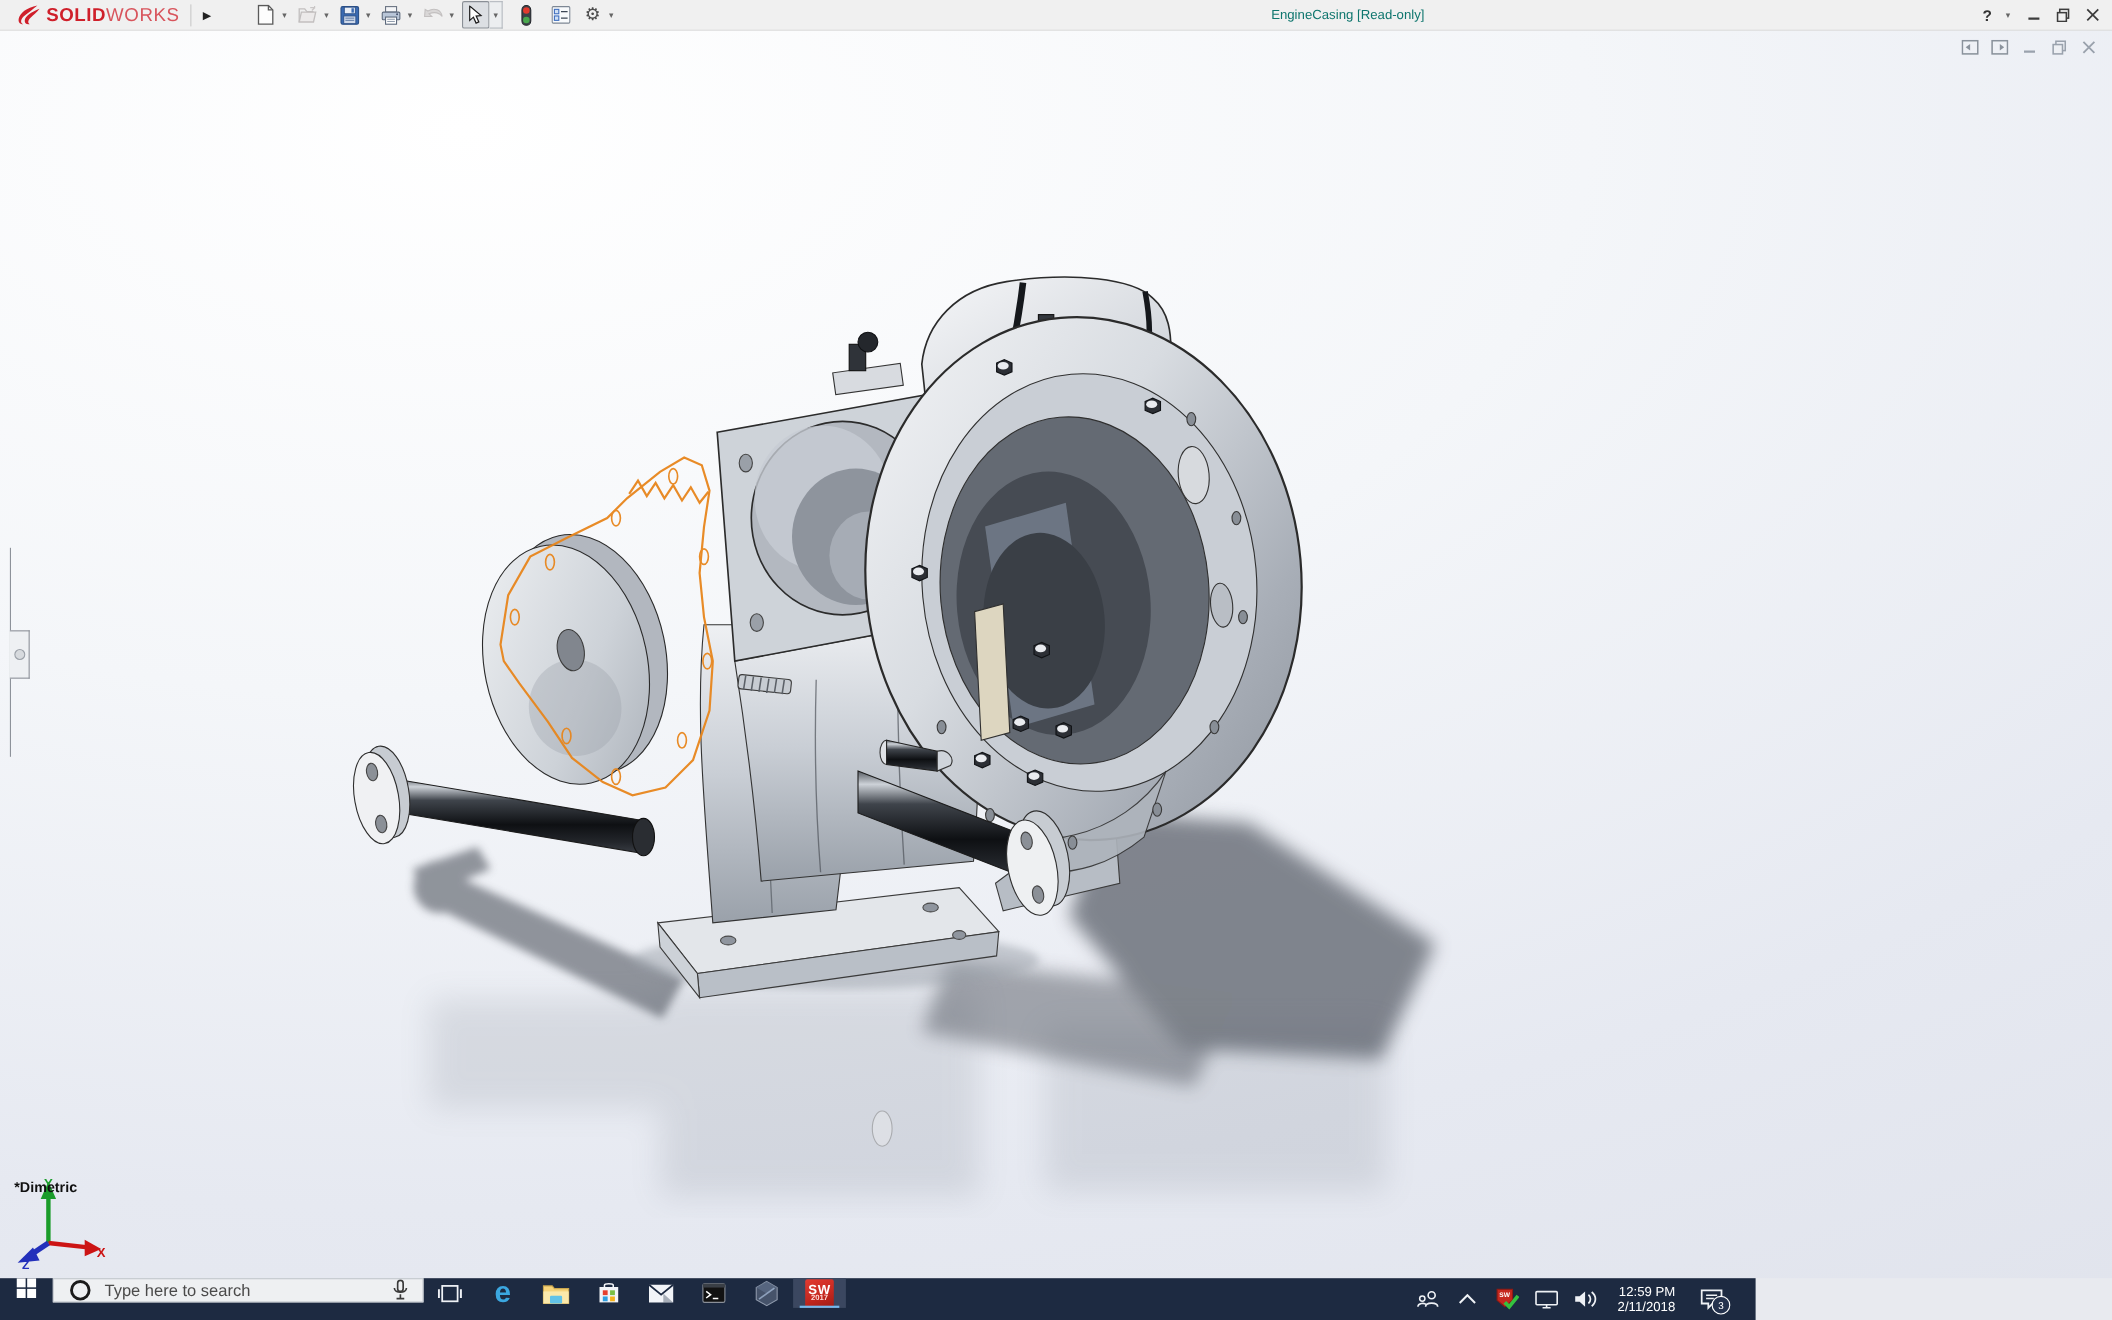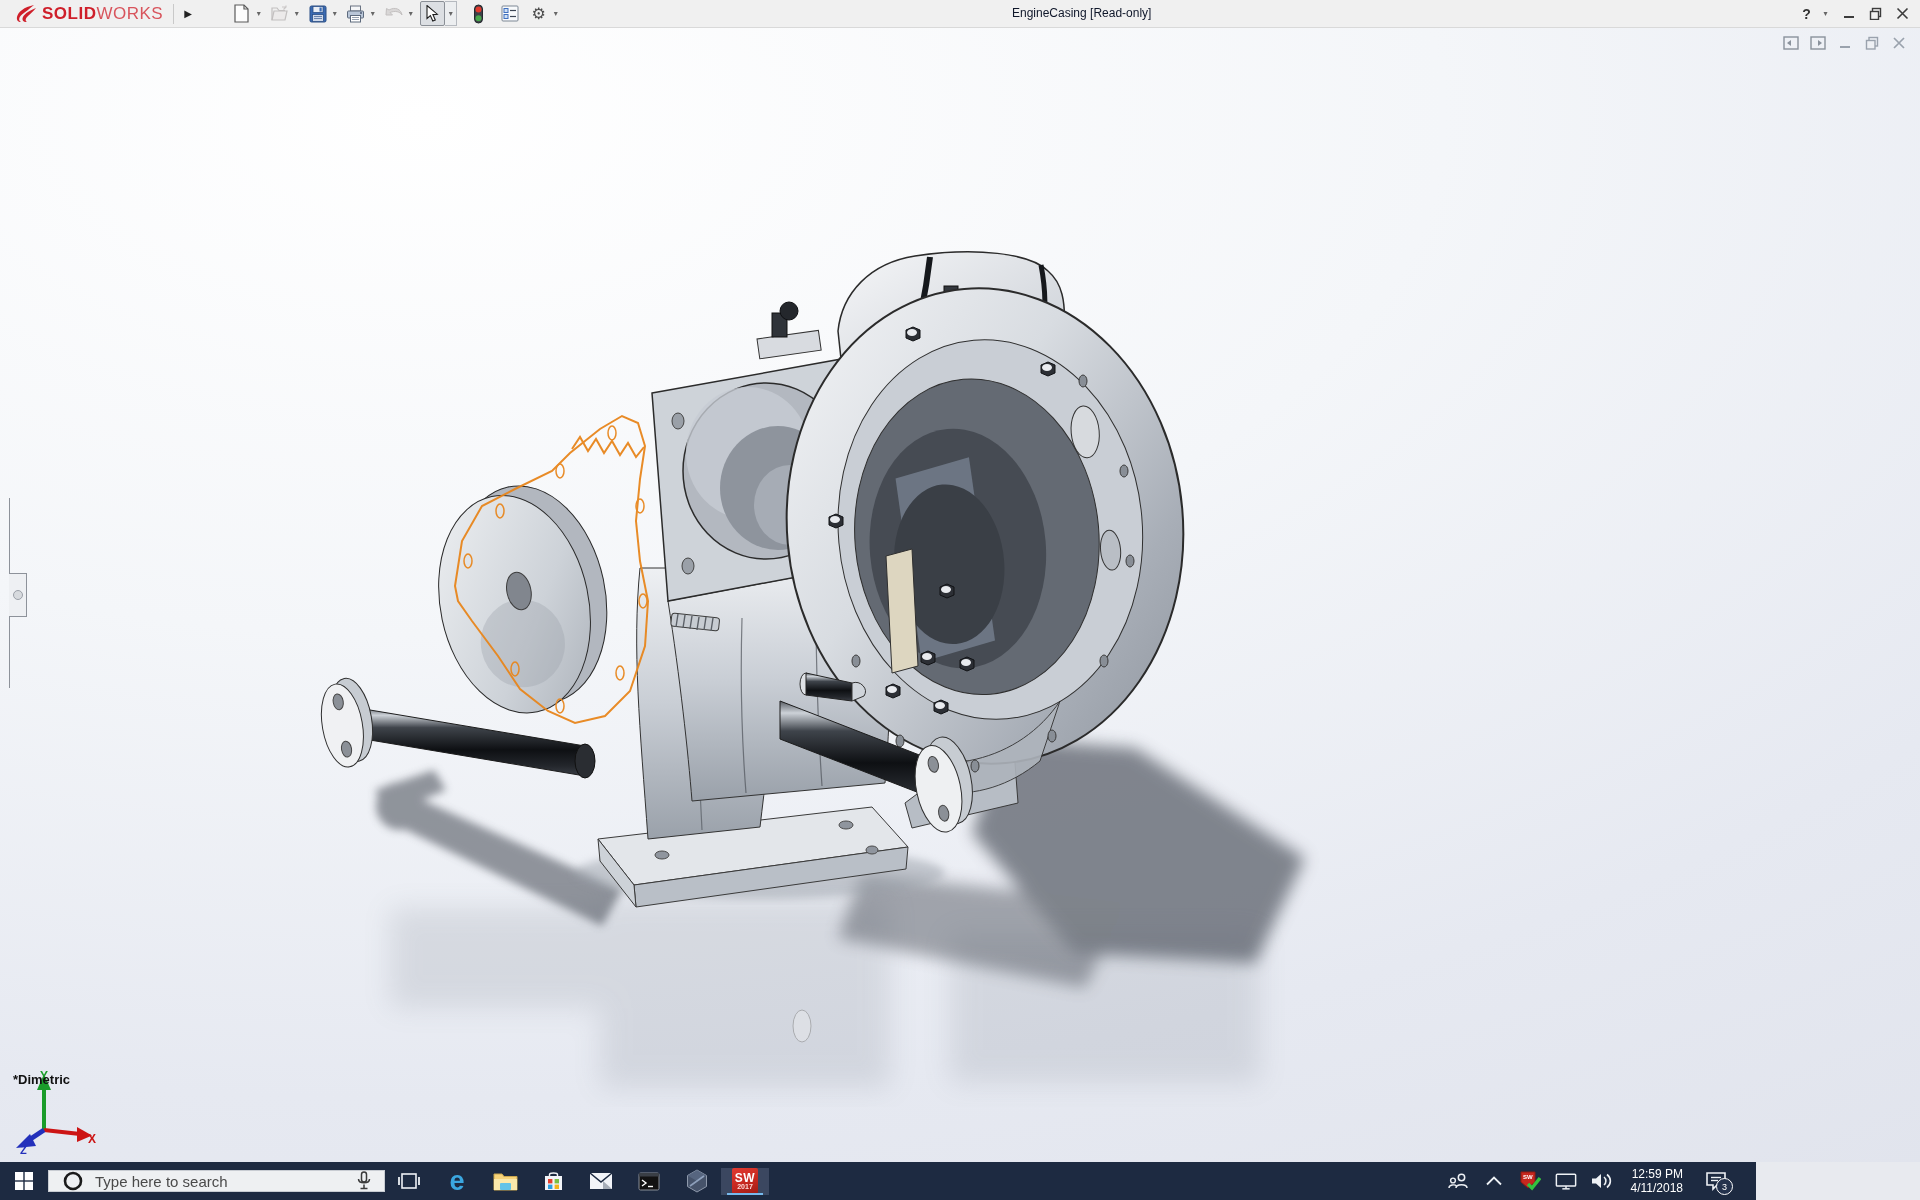--- a/index.html
+++ b/index.html
@@ -16,42 +16,42 @@
   .tb-sep{width:1px;height:20px;background:#c9c9c9;margin:0 6px 0 10px;}
   .expand-btn{width:16px;height:22px;display:flex;align-items:center;justify-content:center;
               font-size:10px;color:#222;cursor:default;}
   .qat{display:flex;align-items:center;margin-left:34px;}
   .tb-btn{width:23px;height:23px;display:flex;align-items:center;justify-content:center;border-radius:2px;}
   .tb-caret{width:11px;height:23px;display:flex;align-items:center;justify-content:center;
             font-size:8px;color:#666;margin-right:4px;}
   .tb-pressed{background:#dcdfe3;border:1px solid #8a8f96;}
   .tb-presscaret{border:1px solid #b5b9bf;border-left:none;background:#eceef0;}
   .gear-glyph{font-size:16px;color:#4c4c4c;line-height:1;}
-  .app-title{position:absolute;left:1012px;top:0;width:260px;height:27px;line-height:27px;
-             text-align:left;font-size:12px;color:#0f172a;}
+  .app-title{position:absolute;left:1035px;top:0;width:260px;height:27px;line-height:27px;
+             text-align:right;font-size:12px;color:#0f766e;}
   .win-controls{position:absolute;right:0;top:0;height:27px;display:flex;align-items:center;}
   .wc-btn{width:27px;height:27px;display:flex;align-items:center;justify-content:center;}
   .help-glyph{font-size:14px;font-weight:700;color:#333;}
 
   
   .viewport{position:absolute;left:0;top:28px;width:1920px;height:1134px;
             background:radial-gradient(140% 120% at 22% 8%,#ffffff 0%,#f4f6f9 38%,#e6e9f1 72%,#e0e3ec 100%);}
   .model-svg{position:absolute;left:0;top:0;}
   .doc-controls{position:absolute;top:6px;right:12px;display:flex;align-items:center;gap:9px;}
   .dc-btn{width:18px;height:18px;display:flex;align-items:center;justify-content:center;}
   .edge-strip{position:absolute;left:0;top:470px;height:190px;width:9px;border-right:1px solid #8d929a;}
   .edge-tab{position:absolute;left:9px;top:75px;width:17px;height:42px;background:#eef0f3;
             border:1px solid #8d929a;border-left:none;display:flex;align-items:center;justify-content:center;}
   .edge-tab-dot{width:8px;height:8px;border-radius:50%;border:1.5px solid #9ba0a8;background:#d7dade;}
   .triad{position:absolute;left:6px;top:1040px;}
   .orientation{position:absolute;left:13px;top:1044px;font-size:13px;font-weight:700;color:#101010;}
 
   
-  .taskbar{position:absolute;left:0;top:1162px;width:1756px;height:38px;background:#1d2a41;
-           display:flex;align-items:center;}
+  .taskbar{position:absolute;left:0;top:1162px;width:1596px;height:38px;background:#1d2a41;
+           display:flex;align-items:flex-start;}
   .tb-start{width:48px;display:flex;align-items:center;justify-content:center;}
   .tb-search{width:337px;background:#eef0f2;display:flex;align-items:center;border:1px solid #c8ccd2;box-sizing:border-box;}
   .tb-search input{border:none;outline:none;background:transparent;flex:1;font-size:15px;color:#333;
                    font-family:"Liberation Sans",sans-serif;}
   .tb-search input::placeholder{color:#4a4a4a;opacity:1;}
   .search-circle{margin:0 10px 0 14px;}
   .mic{margin:0 12px 0 6px;}
   .tb-apps{display:flex;align-items:stretch;}
   .app-btn{width:48px;display:flex;align-items:center;justify-content:center;position:relative;}
   .app-btn.active{background:#3b4760;}
@@ -568,21 +568,21 @@
     </div>
     <div class="tray-icon">
       <svg width="22" height="18" viewBox="0 0 22 18">
         <polygon points="1,6.5 5,6.5 10,2 10,16 5,11.5 1,11.5" fill="#eef1f5"></polygon>
         <path d="M13,5 C15.5,7 15.5,11 13,13" fill="none" stroke="#eef1f5" stroke-width="1.6"></path>
         <path d="M16,2.5 C20.5,6 20.5,12 16,15.5" fill="none" stroke="#eef1f5" stroke-width="1.6"></path>
       </svg>
     </div>
     <div class="clock">
       <div>12:59 PM</div>
-      <div>4/11/2018</div>
+      <div>2/11/2018</div>
     </div>
     <div class="action-wrap">
       <svg width="22" height="20" viewBox="0 0 22 20">
         <path d="M2,2 L20,2 L20,14 L12,14 L8,18 L8,14 L2,14 Z" fill="none" stroke="#eef1f5" stroke-width="1.6"></path>
         <line x1="6" y1="6.5" x2="16" y2="6.5" stroke="#eef1f5" stroke-width="1.4"></line>
         <line x1="6" y1="9.5" x2="13" y2="9.5" stroke="#eef1f5" stroke-width="1.4"></line>
       </svg>
       <div class="badge">3</div>
     </div>
   </div>

